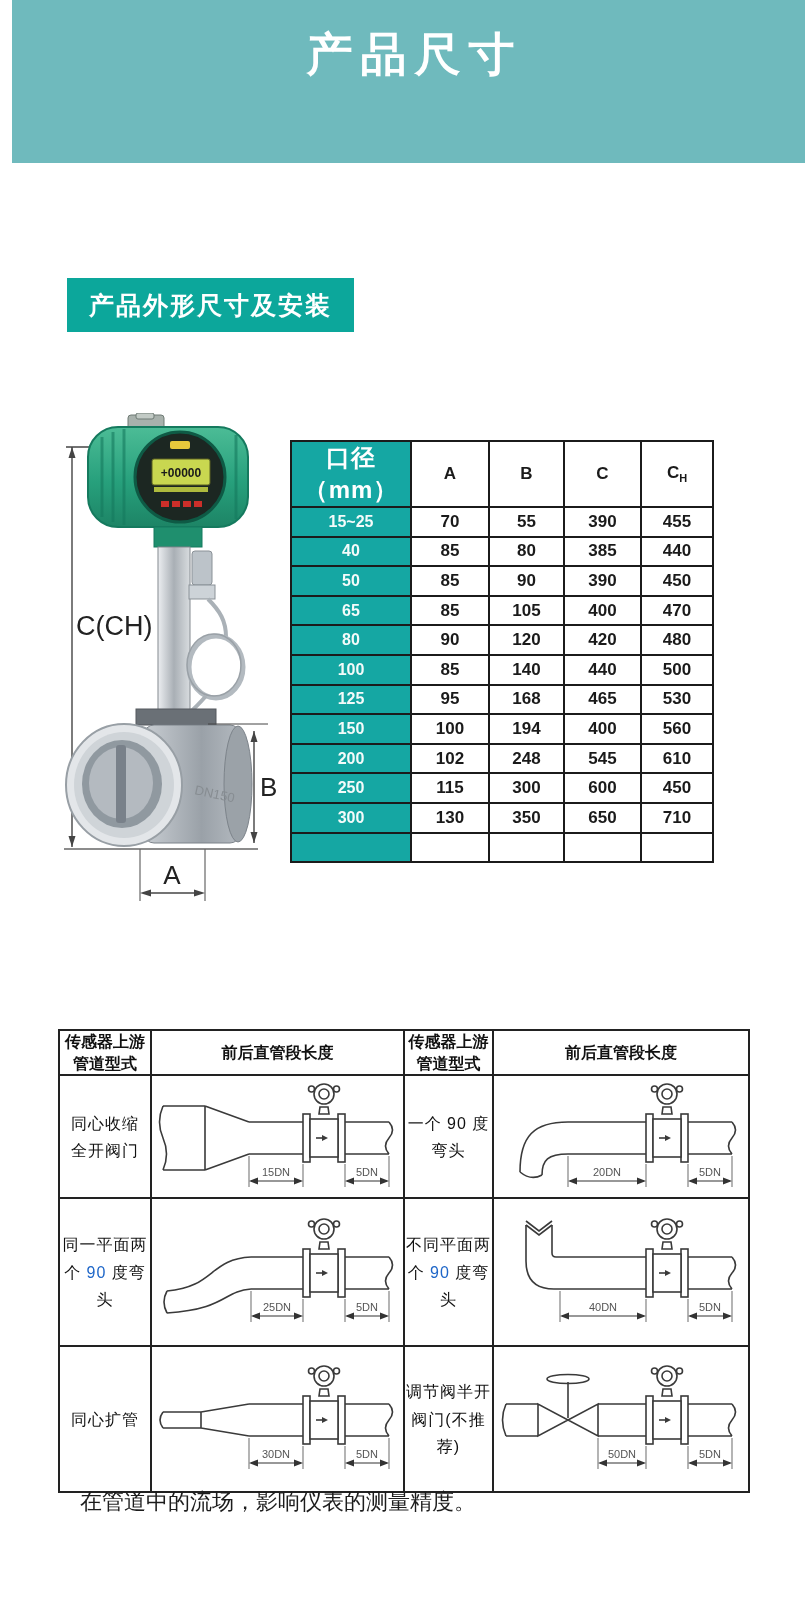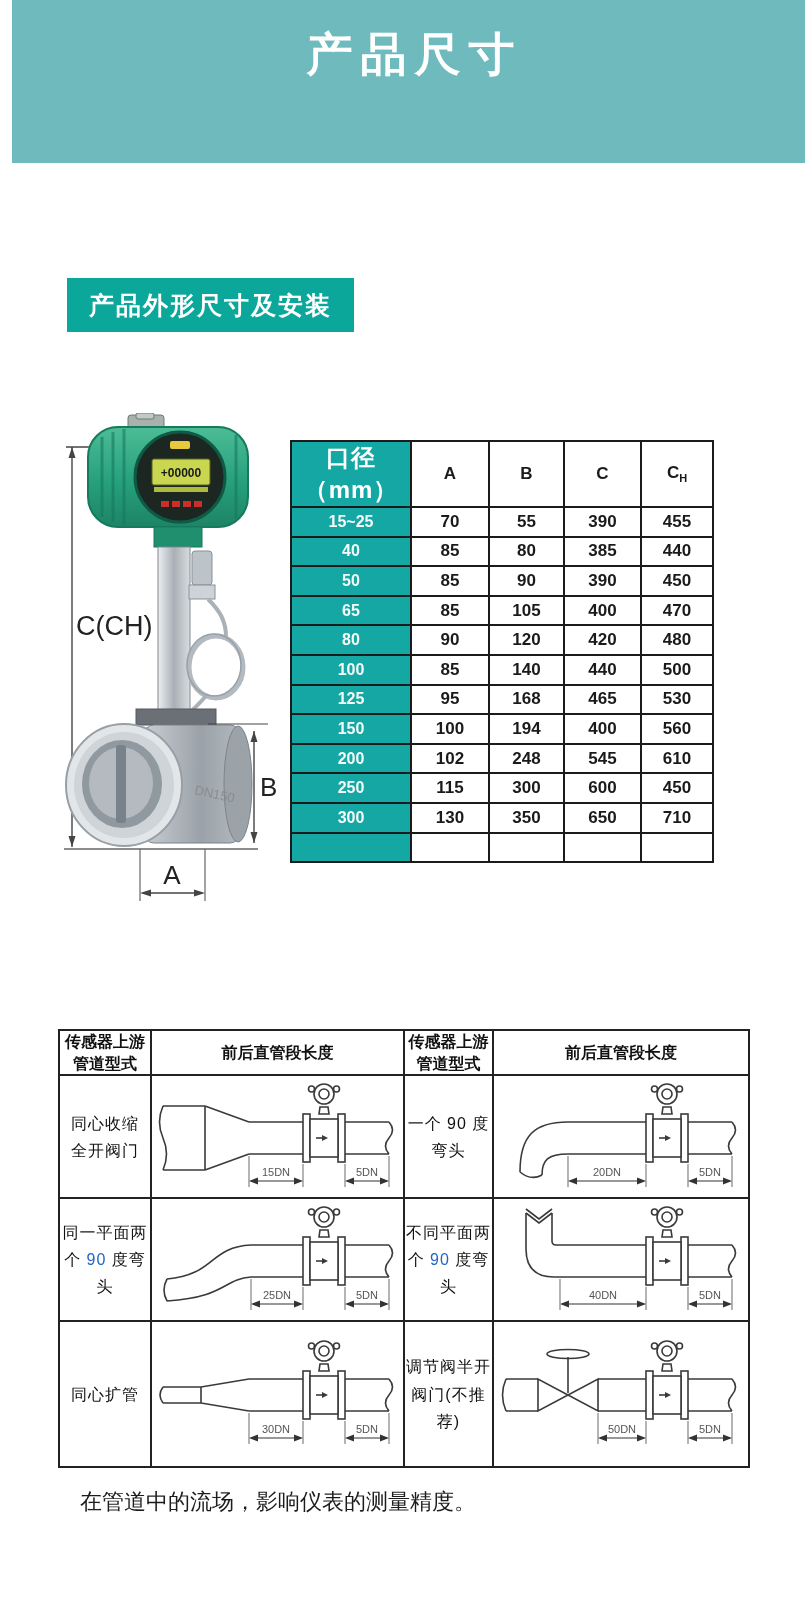--- a/index.html
+++ b/index.html
@@ -339,21 +339,21 @@
             <line x1="74" y1="103" x2="148" y2="103" stroke="#333" stroke-width="1.2"></line>
             <path d="M72,103 l9,-3.5 v7 z M150,103 l-9,-3.5 v7 z" fill="#333"></path>
             <line x1="194" y1="103" x2="234" y2="103" stroke="#333" stroke-width="1.2"></line>
             <path d="M192,103 l9,-3.5 v7 z M236,103 l-9,-3.5 v7 z" fill="#333"></path>
             <text x="111" y="98" font-size="11" fill="#555" text-anchor="middle">20DN</text>
             <text x="214" y="98" font-size="11" fill="#555" text-anchor="middle">5DN</text>
           </svg>
         </td>
       </tr>
 
-      <tr style="height:123px">
+      <tr style="height:148px">
         <td class="lcell">
           <div><span>同一平面两</span></div>
           <div><span>个 </span><span class="blue">90</span><span> 度弯头</span></div>
         </td>
         <td>
           <svg class="diag" viewBox="0 0 250 118" width="250" height="118">
             <g stroke="#3a3a3a" stroke-width="1.6" fill="none">
               <path d="M98,44 h52 M98,76 h52"></path>
               <path d="M98,44 C56,46 62,74 14,78 M98,76 C70,78 74,96 14,100 M14,78 q-6,11 0,22"></path>
               <path d="M192,44 h44 M192,76 h44 M236,44 q7,8 0,16 q-7,8 0,16"></path>

